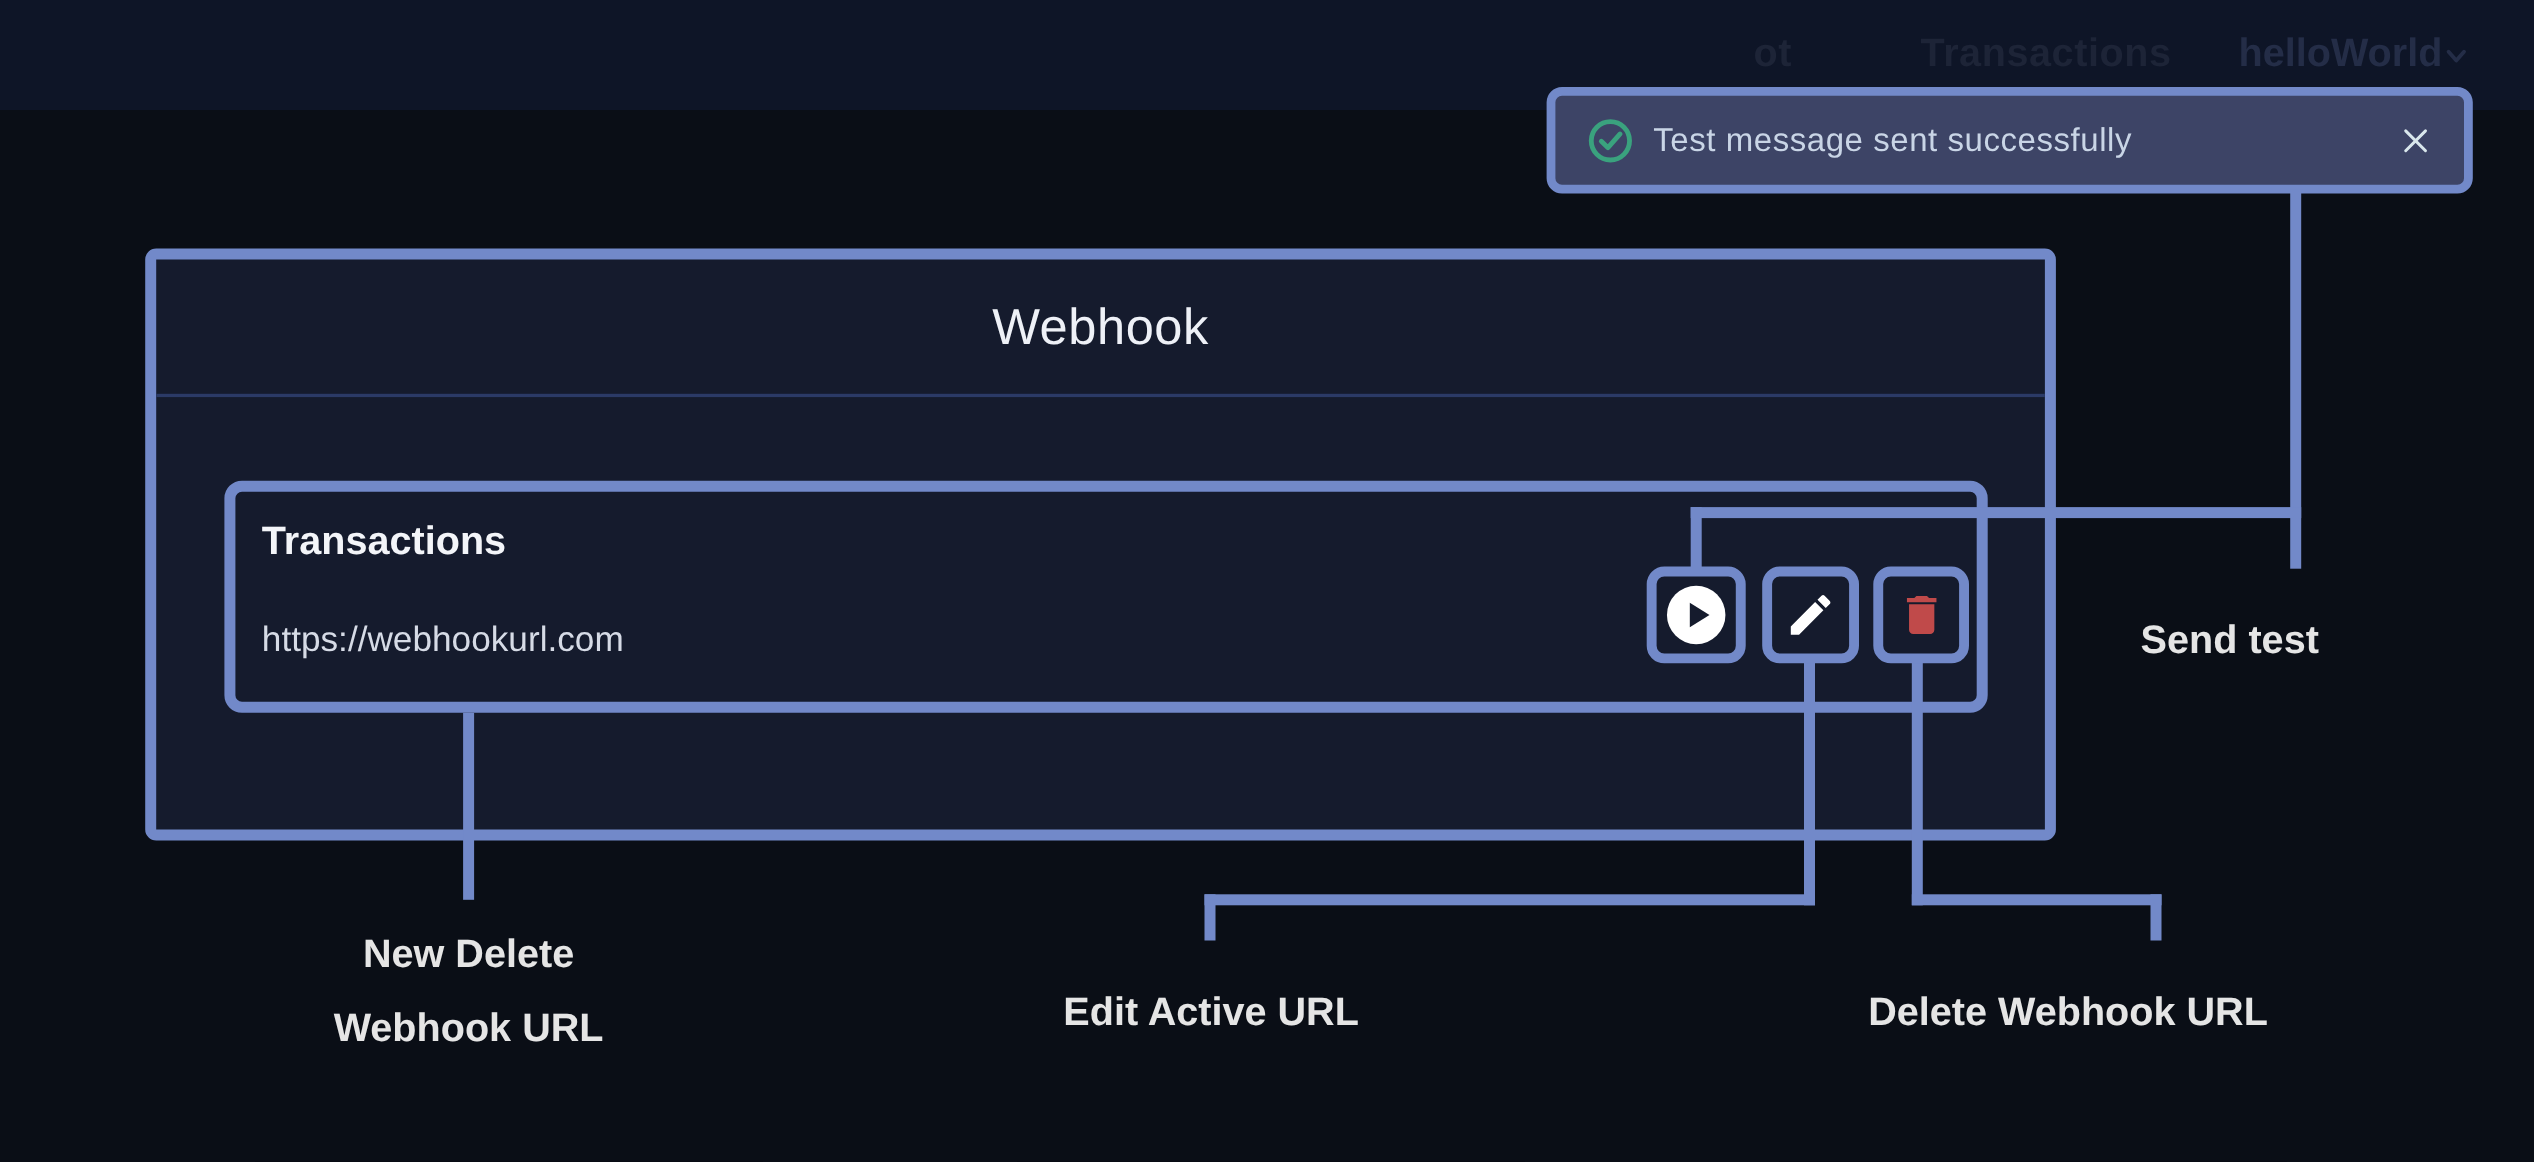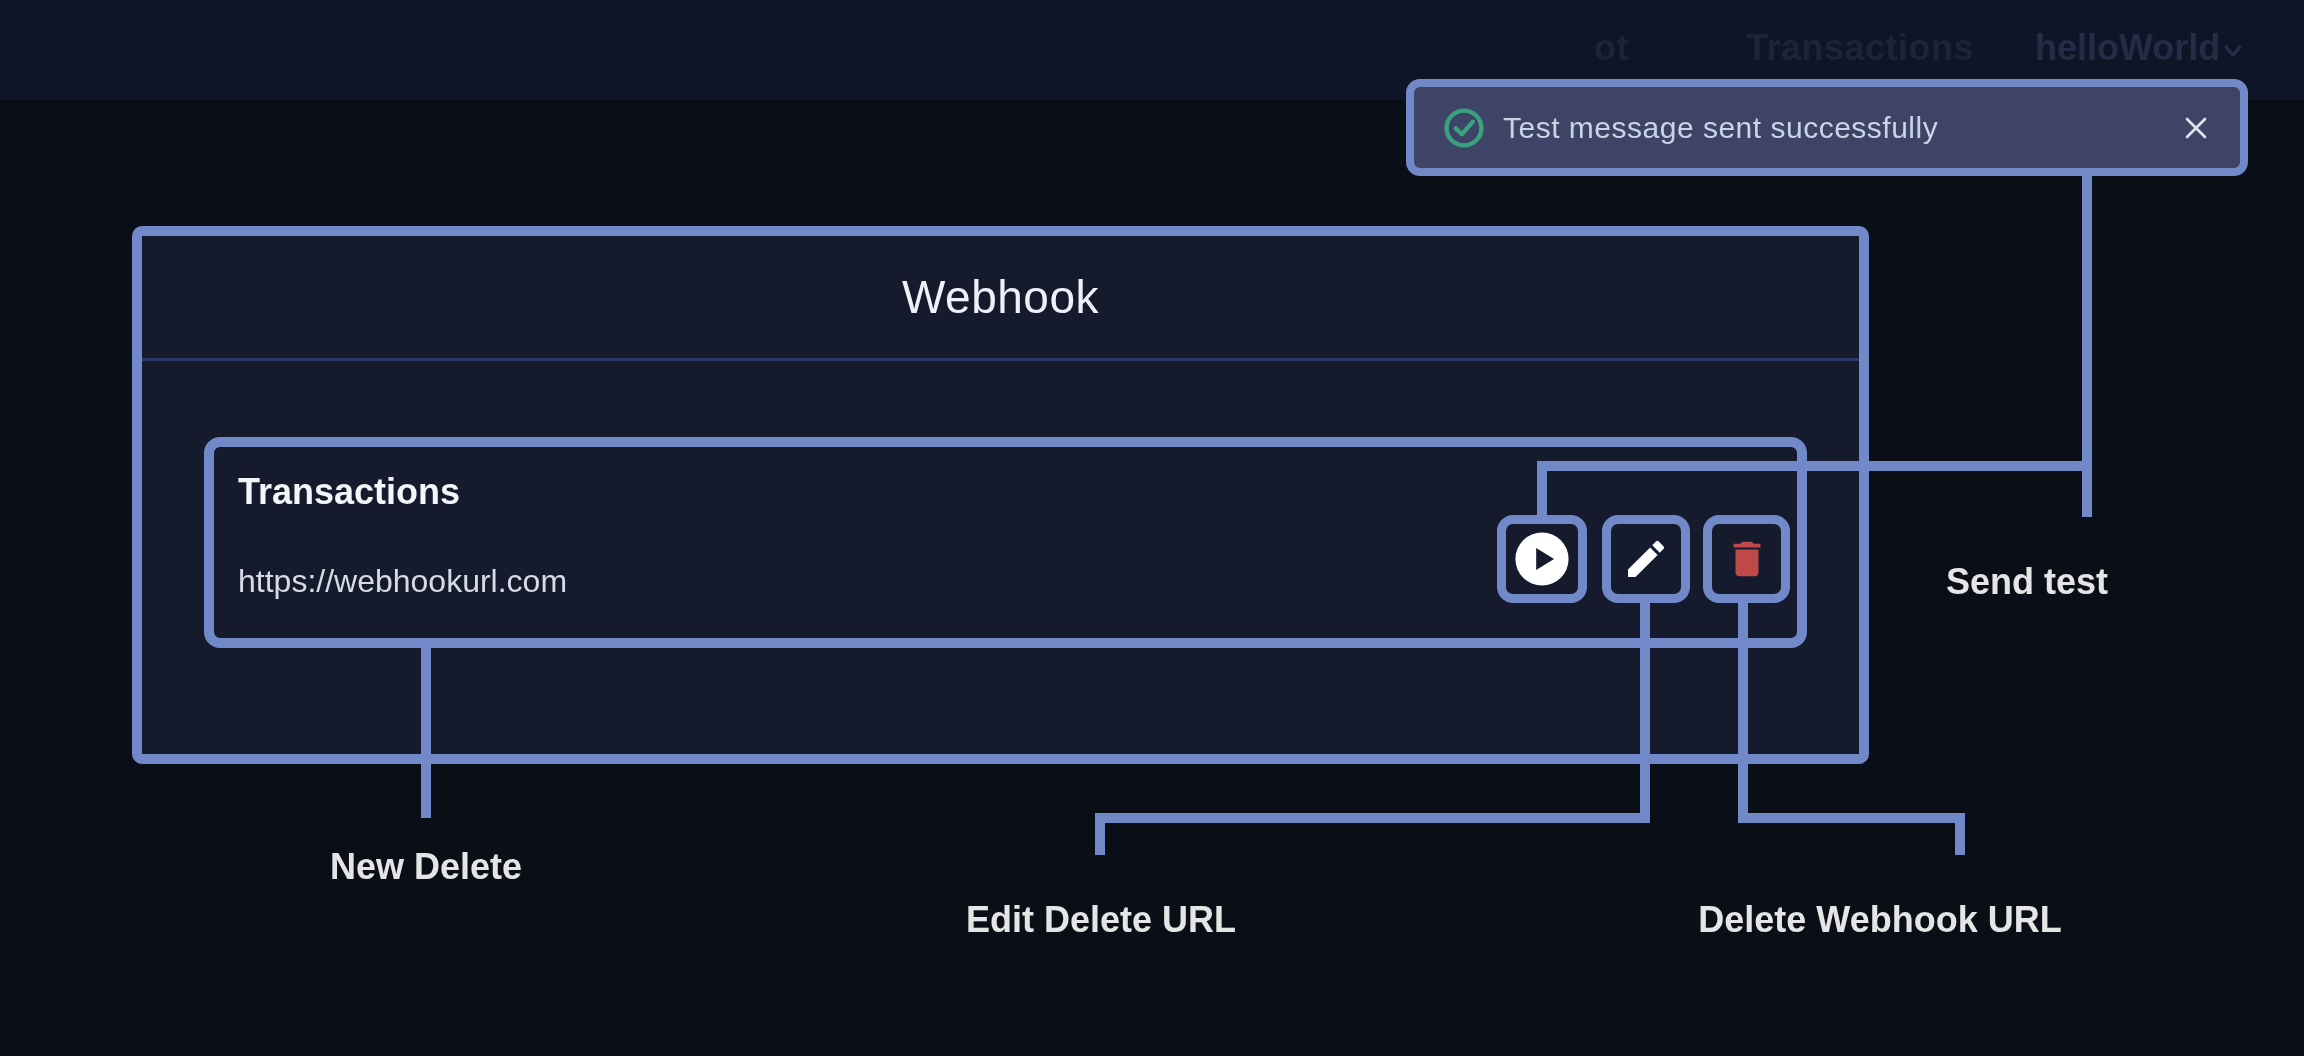--- a/index.html
+++ b/index.html
@@ -117,24 +117,25 @@
     </svg>
   </div>
   <div class="iconbtn btn-del">
     <svg width="46" height="46" viewBox="0 0 24 24">
       <path fill="#c04a4a" d="M6 19c0 1.1.9 2 2 2h8c1.1 0 2-.9 2-2V7H6v12zM19 4h-3.5l-1-1h-5l-1 1H5v2h14V4z"></path>
     </svg>
   </div>
 
   <div class="callout center co-new">
     <div>New Delete</div>
+    <div>Webhook URL</div>
   </div>
 
   <div class="callout center co-edit">
-    <div>Edit Delete URL</div>
+    <div>Edit Active URL</div>
   </div>
 
   <div class="callout center co-del">
     <div>Delete Webhook URL</div>
   </div>
 
   <div class="callout co-send">
     <div>Send test</div>
   </div>
 

